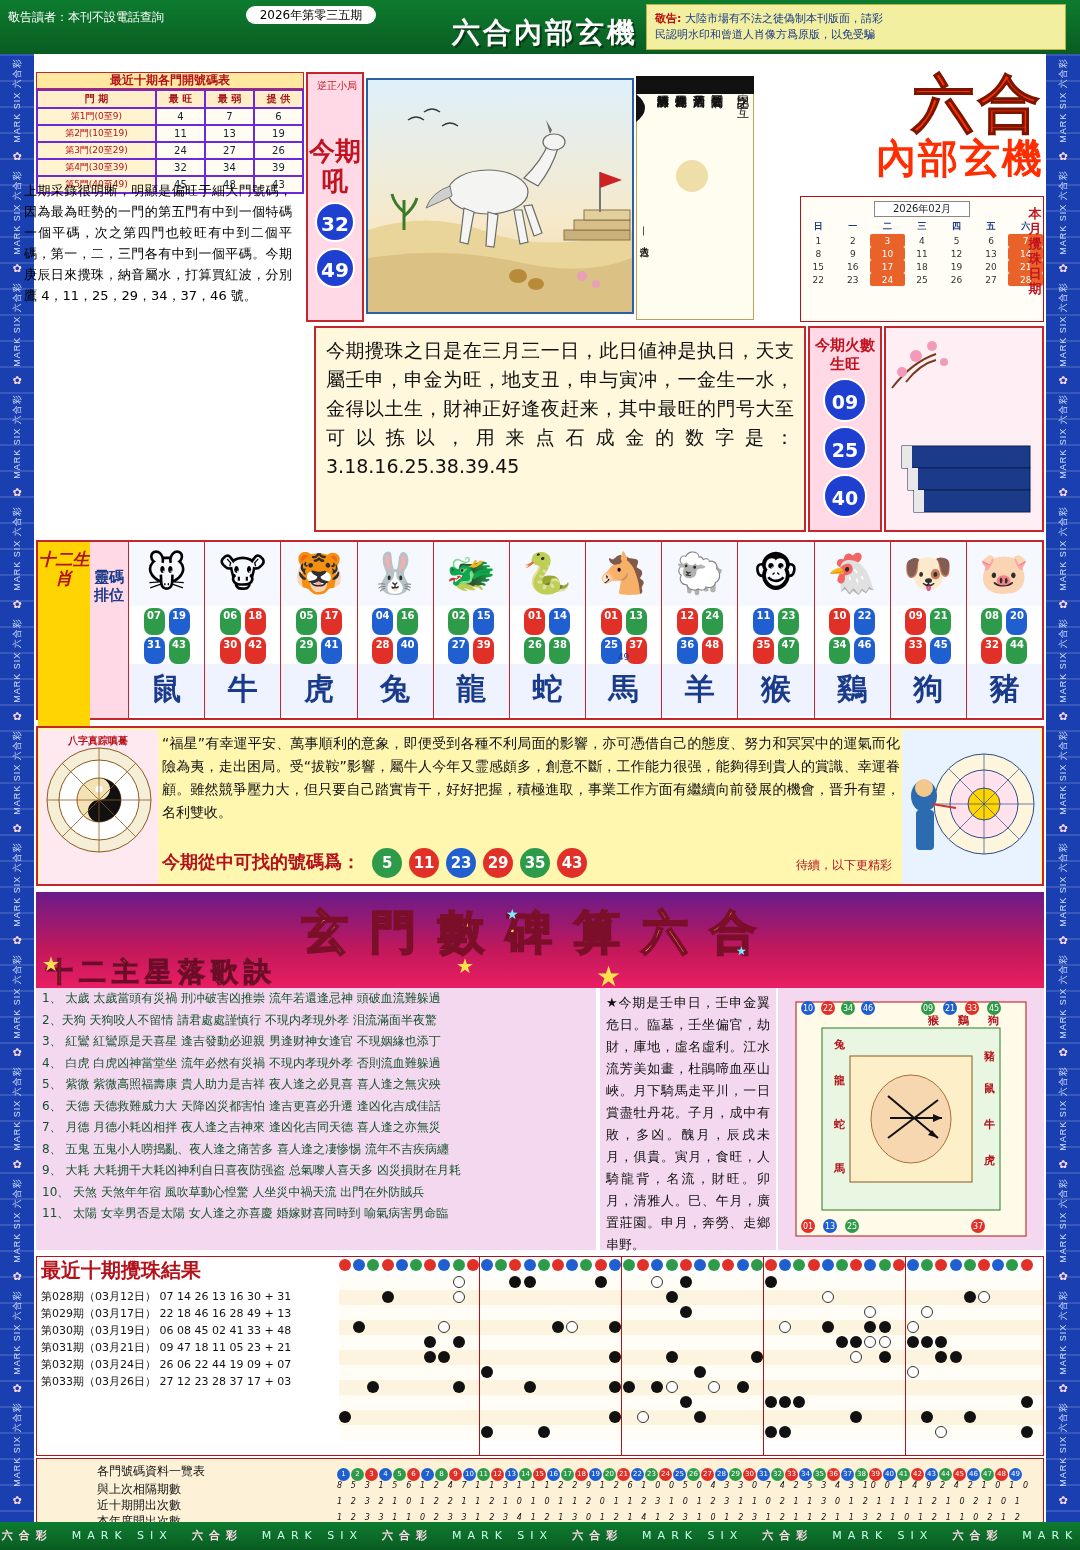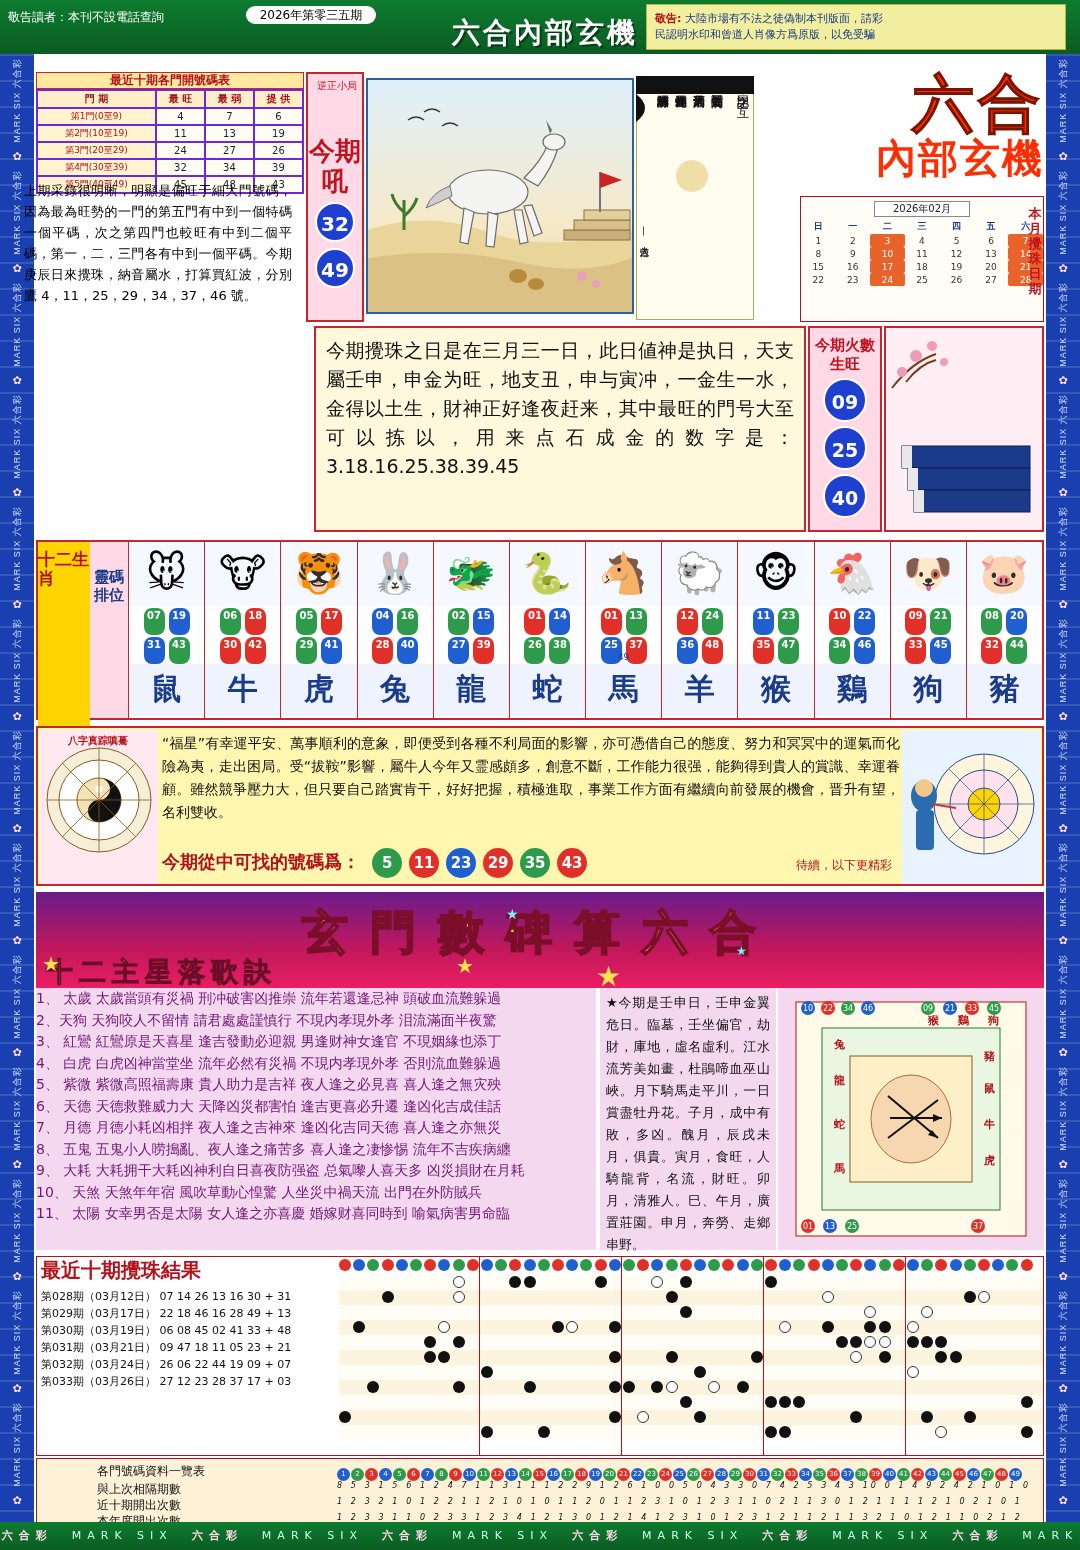--- a/index.html
+++ b/index.html
@@ -149,21 +149,21 @@
   #fire { left:808px; top:326px; width:74px; height:206px; background:#ffd9e6; border:2px solid #c4262e; }
   #fire .vt { margin-top:8px; text-align:center; font-size:15px; font-weight:bold; color:#c1121f; line-height:19px; }
   #fire .ball {
     width:44px; height:44px; border-radius:50%; margin:4px auto 0; background:#1f3fd0; color:#fff;
     font-size:19px; font-weight:bold; text-align:center; line-height:44px; border:2px solid #fff;
   }
   #books { left:884px; top:326px; width:160px; height:206px; background:#ffeff5; border:2px solid #c4262e; overflow:hidden;}
 
   
   #zodiac { left:36px; top:540px; width:1008px; height:180px; background:#fff; border:2px solid #c4262e; }
-  #zodiac .lead { position:absolute; left:0; top:0; width:52px; height:200px; background:#ffd400; text-align:left; }
+  #zodiac .lead { position:absolute; left:0; top:0; width:52px; height:200px; background:#ffd400; text-align:center;font-style:italic; }
   #zodiac .lead .c { font-size:17px; font-weight:bold; color:#b3121b; line-height:19px; padding-top:8px; }
   #zodiac .lead2 { position:absolute; left:52px; top:0; width:38px; height:176px; background:#ffd9e6; text-align:center; }
   #zodiac .lead2 .c { font-size:15px; font-weight:bold; color:#1a3a8a; line-height:18px; padding-top:26px; }
   #zodiac .cols { position:absolute; left:90px; top:0; right:0; bottom:0; display:flex; }
   #zodiac .col { flex:1; border-left:1px solid #c4262e; display:flex; flex-direction:column; }
   #zodiac .ani { height:64px; background:#f6f8ff; }
   #zodiac .nums { height:58px; background:#fff; padding:2px 0; }
   #zodiac .row { display:flex; justify-content:center; gap:4px; margin-bottom:2px; }
   #zodiac .n {
     width:21px; height:27px; border-radius:8px; font-size:10px; color:#fff;
@@ -199,21 +199,21 @@
     color:#ffe14d; -webkit-text-stroke:2px #7b0f2a;
   }
   #banner .bt2 {
     position:absolute; left:10px; top:62px; font-size:27px; font-weight:bold;
     letter-spacing:6px; color:#ffd400; -webkit-text-stroke:1px #6d0b2a;
   }
   #banner .star { position:absolute; color:#ffe14d; font-size:20px; }
 
   
   #starlist { left:36px; top:988px; width:560px; height:262px; background:#f4d8ef; }
-  #starlist .ln { font-size:14px; line-height:21.5px; color:#701a75; white-space:nowrap; }
+  #starlist .ln { font-size:12px; line-height:21.5px; color:#14532d; padding-left:6px; white-space:nowrap; }
 
   #midtxt { left:600px; top:988px; width:176px; height:262px; background:#f4d8ef; padding:4px 6px;
             font-size:13px; line-height:22px; color:#111; text-align:justify; }
   #wheelBig { left:778px; top:988px; width:266px; height:262px; background:#f4d8ef; }
 
   
   #results { left:36px; top:1256px; width:1008px; height:200px; background:#fff; border:1px solid #b3121b; }
   #results .hdr { position:absolute; left:0; top:0; width:300px; height:26px; font-size:20px; font-weight:bold; color:#b3121b; line-height:26px; padding-left:4px; }
   #results .rowlbl { position:absolute; left:4px; font-size:11px; color:#111; white-space:nowrap; }
   #results .grid { position:absolute; left:302px; top:0; right:0; bottom:0; }

